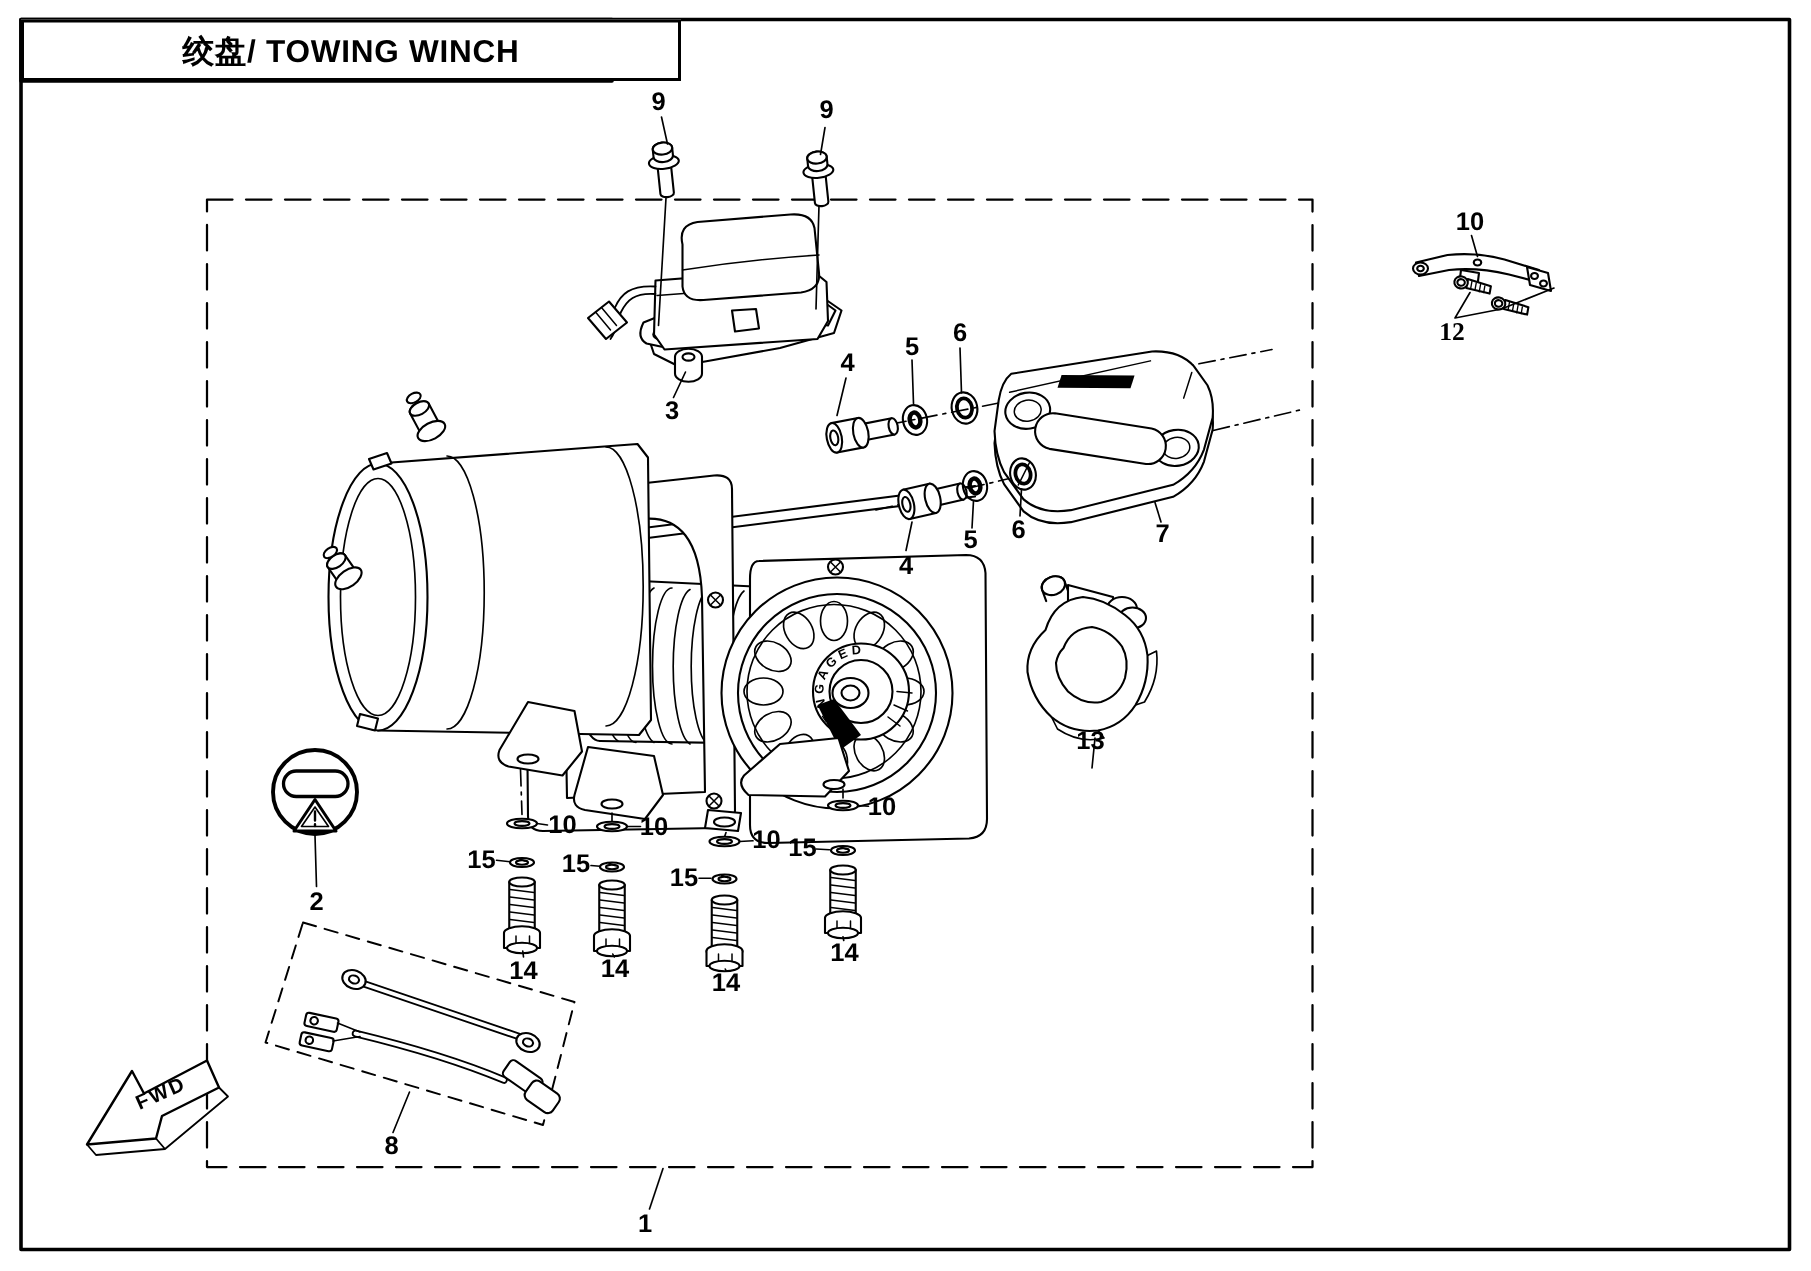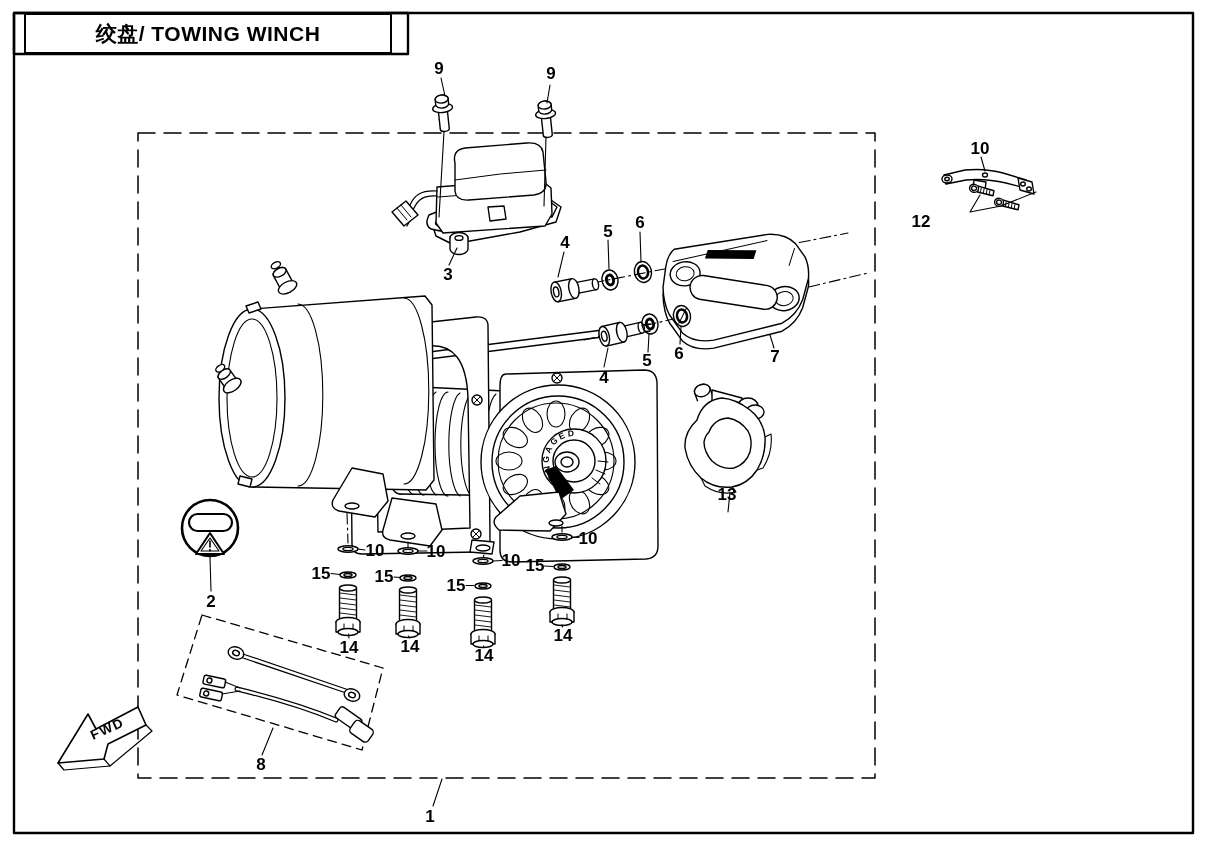--- a/index.html
+++ b/index.html
@@ -1,19 +1,19 @@
 <!DOCTYPE html>
 <html><head>
 <meta charset="utf-8">
 <style>
   html,body{margin:0;padding:0;background:#fff;}
   .stage{position:relative;width:1207px;height:847px;background:#ffffff;
          font-family:"Liberation Sans",sans-serif;overflow:hidden;}
   .stage svg{position:absolute;left:0;top:0;}
-  .title-box{position:absolute;left:24px;top:13px;width:368px;height:41px;
+  .title-box{position:absolute;left:14px;top:13px;width:440px;height:41px;
              box-sizing:border-box;border:2px solid #000;background:#fff;
              display:flex;align-items:center;justify-content:center;
              font-weight:bold;font-size:21px;color:#000;letter-spacing:0.5px;}
   #callout-layer{position:absolute;left:0;top:0;width:100%;height:100%;pointer-events:none;}
   .callout{position:absolute;transform:translate(-50%,-50%);
            font-weight:bold;font-size:17px;color:#000;line-height:1;}
 </style>
 </head>
 <body>
 
@@ -389,21 +389,21 @@
       <div class="callout" style="left: 551px; top: 73px;">9</div>
       <div class="callout" style="left: 448px; top: 274px;">3</div>
       <div class="callout" style="left: 565px; top: 242px;">4</div>
       <div class="callout" style="left: 608px; top: 231px;">5</div>
       <div class="callout" style="left: 640px; top: 222px;">6</div>
       <div class="callout" style="left: 604px; top: 377px;">4</div>
       <div class="callout" style="left: 647px; top: 360px;">5</div>
       <div class="callout" style="left: 679px; top: 353px;">6</div>
       <div class="callout" style="left: 775px; top: 356px;">7</div>
       <div class="callout" style="left: 980px; top: 148px;">10</div>
-      <div class="callout" style="left: 921px; top: 221px;">12</div>
+      <div class="callout" style="left: 968px; top: 221px; font-family: Liberation Serif, serif;">12</div>
       <div class="callout" style="left: 727px; top: 494px;">13</div>
       <div class="callout" style="left: 211px; top: 601px;">2</div>
       <div class="callout" style="left: 375px; top: 550px;">10</div>
       <div class="callout" style="left: 321px; top: 573px;">15</div>
       <div class="callout" style="left: 349px; top: 647px;">14</div>
       <div class="callout" style="left: 436px; top: 551px;">10</div>
       <div class="callout" style="left: 384px; top: 576px;">15</div>
       <div class="callout" style="left: 410px; top: 646px;">14</div>
       <div class="callout" style="left: 511px; top: 560px;">10</div>
       <div class="callout" style="left: 456px; top: 585px;">15</div>

